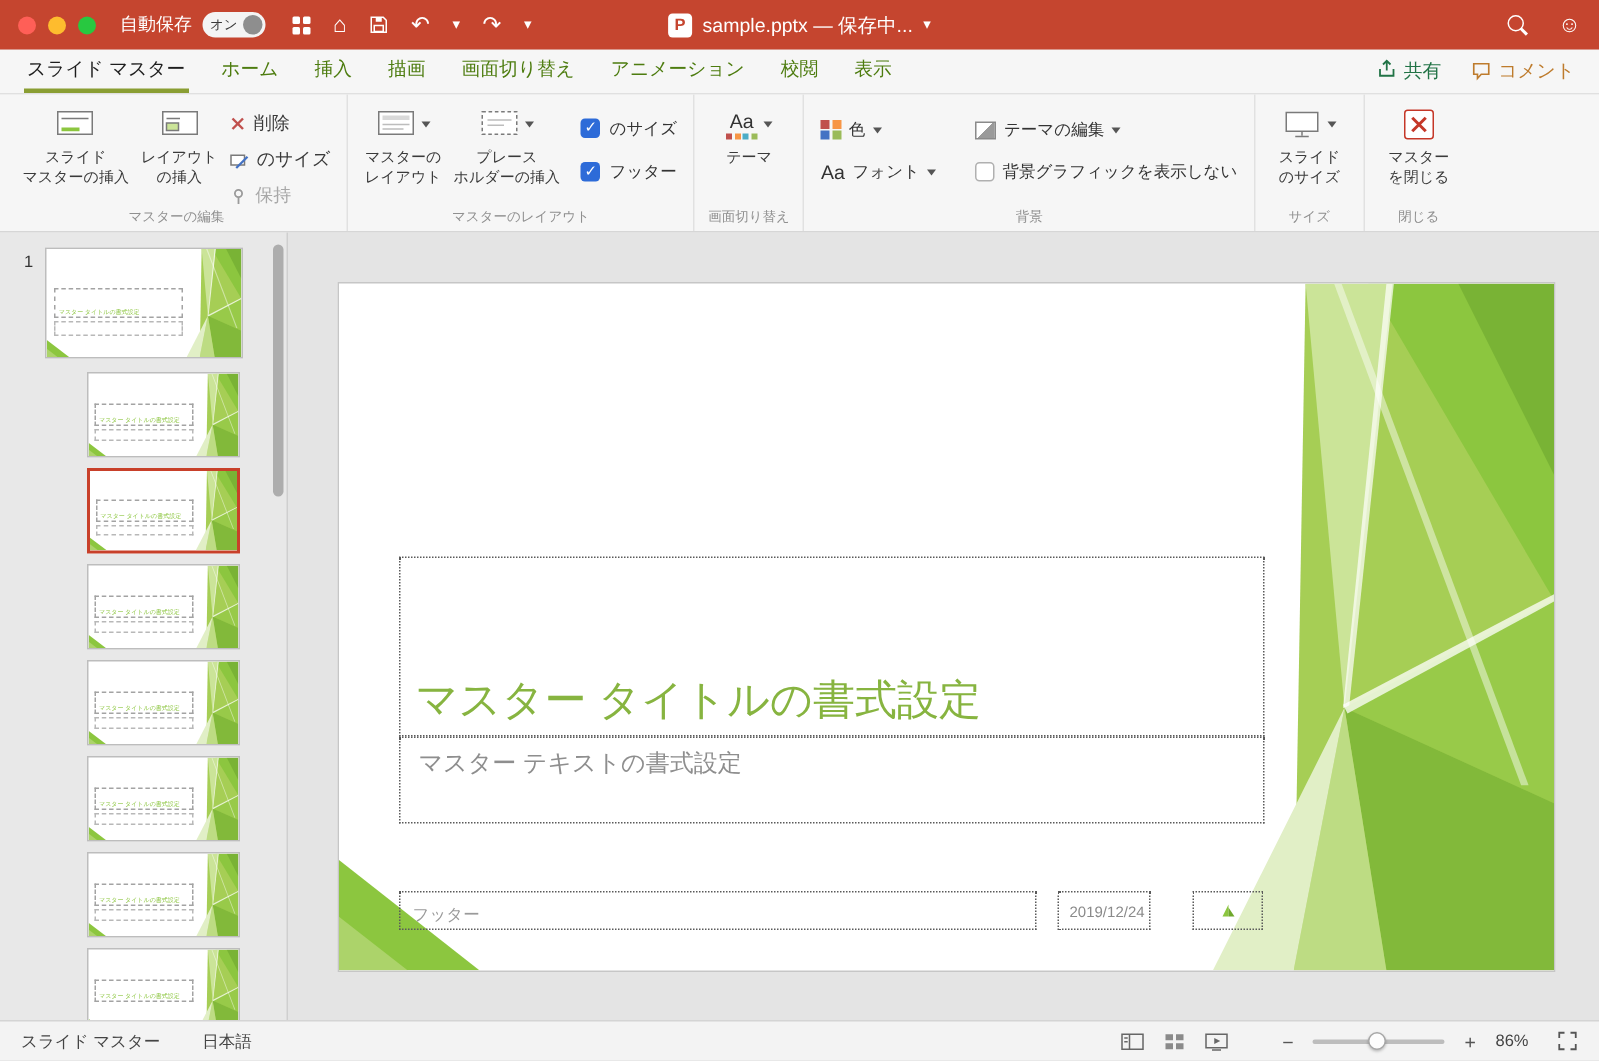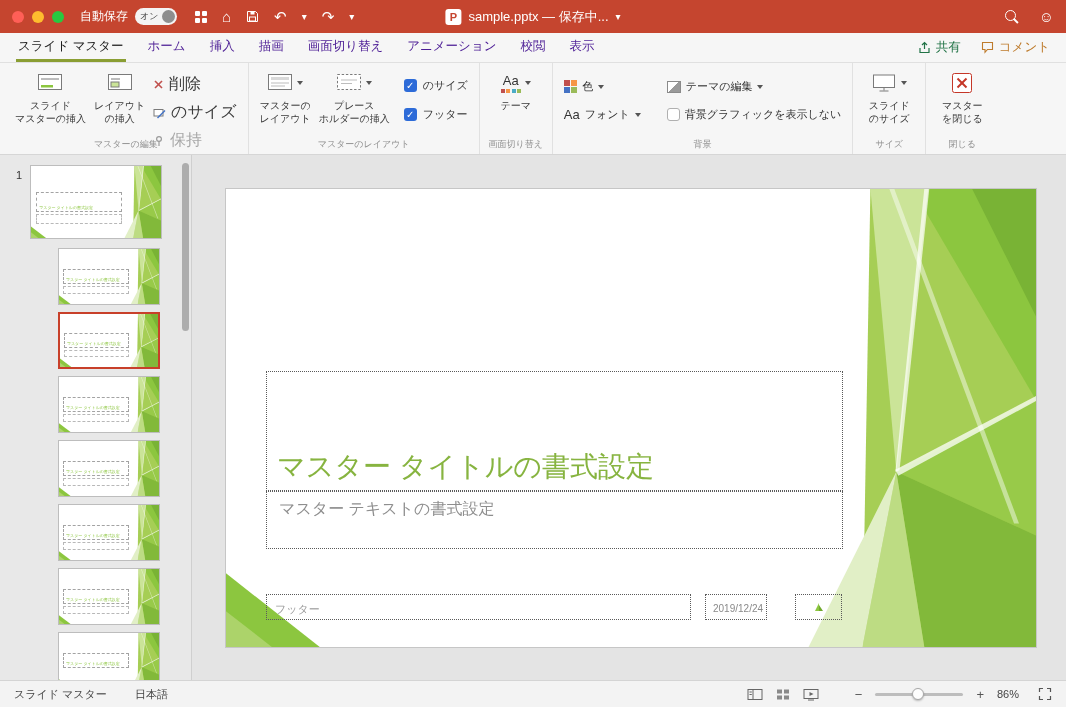--- a/index.html
+++ b/index.html
@@ -22,37 +22,37 @@
   .tb-chev { font-size:10px; }
   .tb-title { position:absolute; left:50%; transform:translateX(-50%); display:flex; align-items:center; gap:7px; font-size:13px; white-space:nowrap; }
   .doc-ic { width:16px; height:16px; background:#fff; border-radius:3px; color:#C5452F; font-weight:bold; font-size:11px; display:flex; align-items:center; justify-content:center; }
   .tb-right { margin-left:auto; display:flex; align-items:center; gap:20px; }
   .search-ic { position:relative; width:14px; height:14px; }
   .search-ic::before { content:""; position:absolute; left:0; top:0; width:9px; height:9px; border:1.5px solid #fff; border-radius:50%; }
   .search-ic::after { content:""; position:absolute; width:6px; height:1.5px; background:#fff; transform:rotate(45deg); right:0; bottom:2px; }
 
   
   .tabbar { height:30px; background:#F6F6F6; display:flex; align-items:flex-end; padding:0 6px; border-bottom:1px solid #E0E0E0; flex:0 0 30px; }
-  .tab { font-size:12.5px; color:#4c1d95; padding:6px 2px 7px; margin:0 10px; white-space:nowrap; }
+  .tab { font-size:12.5px; color:#4d7c0f; padding:6px 2px 7px; margin:0 10px; white-space:nowrap; }
   .tab.active { border-bottom:3px solid #8A9E33; padding-bottom:4px; color:#1d1d1d; }
   .tab-actions { margin-left:auto; display:flex; align-items:center; gap:20px; padding:0 10px 6px 0; }
-  .share-btn { color:#217346; font-size:12.5px; display:flex; gap:5px; align-items:center; }
+  .share-btn { color:#217346; font-size:12.5px; display:flex; gap:5px; }
   .comment-btn { color:#BE7B2C; font-size:12.5px; display:flex; gap:5px; align-items:center; }
 
   
   .ribbon { height:92px; background:#F6F6F6; border-bottom:1px solid #D6D6D6; display:flex; padding:0 4px; flex:0 0 92px; }
   .rgroup { position:relative; padding:7px 11px 16px; display:flex; align-items:flex-start; gap:8px; }
   .rgroup + .rgroup { border-left:1px solid #E1E1E1; }
   .rgroup-label { position:absolute; bottom:3px; left:0; right:0; text-align:center; font-size:9px; color:#8f8f8f; white-space:nowrap; }
   .bigbtn { display:flex; flex-direction:column; align-items:center; gap:4px; font-size:10px; color:#3a3a3a; text-align:center; min-width:50px; }
   .bigbtn .lbl { white-space:pre-line; line-height:1.25; }
   .iconrow { display:flex; align-items:center; gap:4px; height:26px; }
   .chev { width:0; height:0; border-left:3.5px solid transparent; border-right:3.5px solid transparent; border-top:4px solid #555; }
   .smallcol { display:flex; flex-direction:column; gap:7px; padding-top:4px; }
-  .smallbtn { display:flex; align-items:center; gap:5px; font-size:16px; color:#3a3a3a; white-space:nowrap; }
+  .smallbtn { display:flex; align-items:center; gap:5px; font-size:12px; color:#3a3a3a; white-space:nowrap; }
   .smallbtn.disabled { color:#A8A8A8; }
   .checkcol { display:flex; flex-direction:column; gap:14px; padding:8px 0 0 6px; }
   .checkrow { display:flex; align-items:center; gap:6px; font-size:11px; white-space:nowrap; }
   .cb { width:13px; height:13px; border-radius:3px; display:flex; align-items:center; justify-content:center; flex:0 0 13px; }
   .cb.checked { background:#2D6BD8; color:#fff; font-size:10px; }
   .cb.un { background:#fff; border:1px solid #B0B0B0; }
   .bg-grid { display:grid; grid-template-columns:auto auto; column-gap:26px; row-gap:13px; padding-top:9px; align-items:center; }
   .inlinebtn { display:flex; align-items:center; gap:5px; font-size:11px; white-space:nowrap; }
   .aa-icon { display:flex; flex-direction:column; align-items:center; gap:2px; }
   .aa-txt { font-size:13px; color:#333; line-height:1; }

